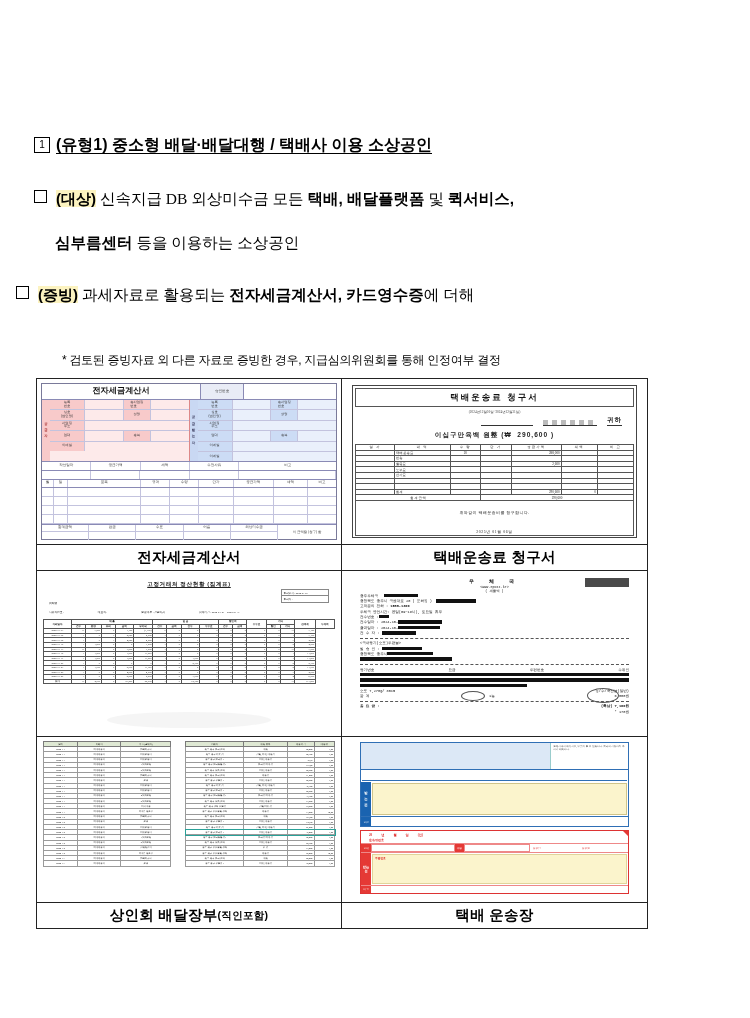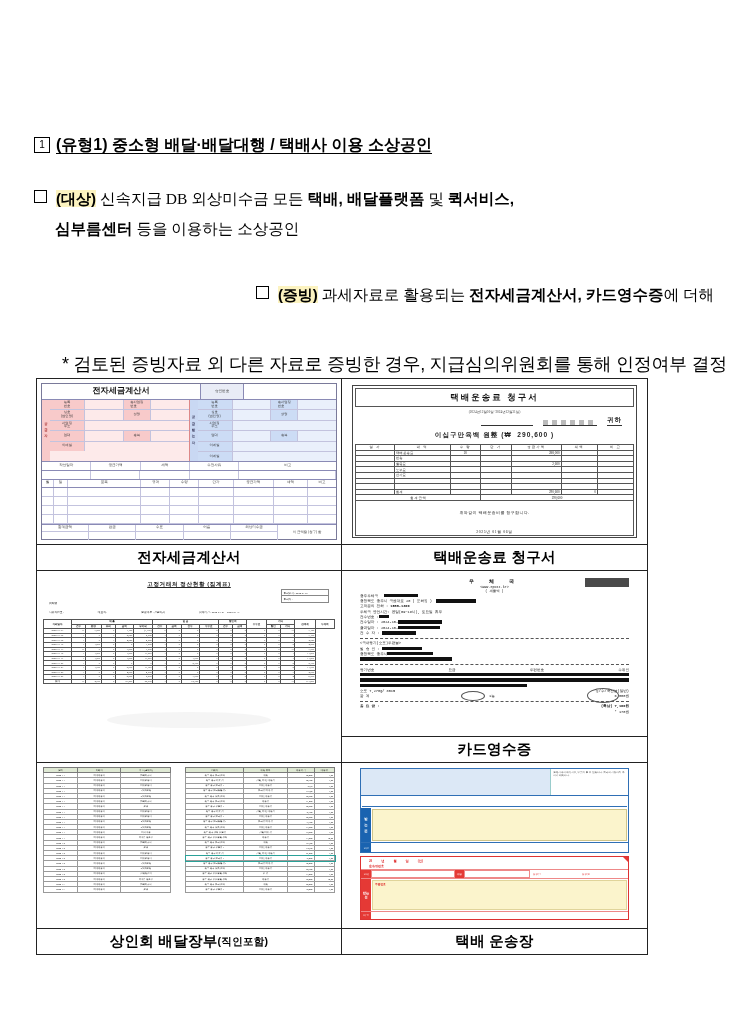--- a/index.html
+++ b/index.html
@@ -31,29 +31,29 @@
   .para{position:absolute;font-size:15.5px;line-height:1.62;}
   .p-type{left:34px;top:132px;font-weight:bold;font-size:16px;
     font-family:"Liberation Sans","DejaVu Sans",sans-serif;}
   .p-type .num{display:inline-block;border:1.3px solid #000;
     width:14px;height:14px;line-height:13px;text-align:center;
     font-size:10px;font-weight:normal;vertical-align:2px;margin-right:6px;}
   .p-type .txt{text-decoration:underline;text-underline-offset:3px;}
 
   .p-block{font-family:"Liberation Serif","DejaVu Serif",serif;}
   .p-target{left:34px;top:186px;width:676px;}
-  .p-proof{left:38px;top:282px;width:676px;text-align:right;}
+  .p-proof{left:16px;top:282px;width:676px;}
   .chk{display:inline-block;width:11px;height:11px;border:1.3px solid #000;
        margin-right:9px;vertical-align:1px;}
   .hl{background:#fcf3c0;font-weight:bold;
       font-family:"Liberation Sans","DejaVu Sans",sans-serif;font-size:15px;}
   .b{font-weight:bold;font-family:"Liberation Sans","DejaVu Sans",sans-serif;font-size:15.5px;}
-  .ln2{display:block;margin-top:5px;padding-left:21px;}
-
-  .p-note{position:absolute;left:62px;top:352px;font-size:18px;
+  .ln2{display:block;margin-top:19px;padding-left:21px;}
+
+  .p-note{position:absolute;left:62px;top:352px;font-size:12px;
     font-family:"Liberation Sans","DejaVu Sans",sans-serif;letter-spacing:-.3px;}
 
   
   .grid{position:absolute;left:36px;top:378px;width:612px;
         border:1.6px solid #222;box-sizing:border-box;background:#fff;}
   .grow{display:flex;}
   .gcell{width:50%;box-sizing:border-box;border-right:1.6px solid #222;}
   .gcell:last-child{border-right:none;}
   .gimg{height:165px;box-sizing:border-box;padding:4px;overflow:hidden;position:relative;background:#fff;}
   .gcap{height:26px;box-sizing:border-box;border-top:1.6px solid #222;
@@ -854,21 +854,20 @@
             <div class="pr-hr"></div>
             <div class="pr-row">
               <span class="pr-b">총 요 금 :</span>
               <span class="pr-b">(축납) 7,100원</span>
             </div>
             <div class="pr-line" style="text-align:right">* 170원</div>
             <div class="pr-circ" style="left:38%;top:74%;width:22px;height:8px;"></div>
             <div class="pr-circ" style="right:5%;top:72%;width:30px;height:13px;"></div>
           </div>
         </div>
-        <div class="gcap">카드영수증</div>
       </div>
     </div>
 
     <div class="grow">
 
       <div class="gcell">
         <div class="gimg">
           <div class="ml">
             <div class="ml-left">
               <table class="ml-t" style="width:100%">

